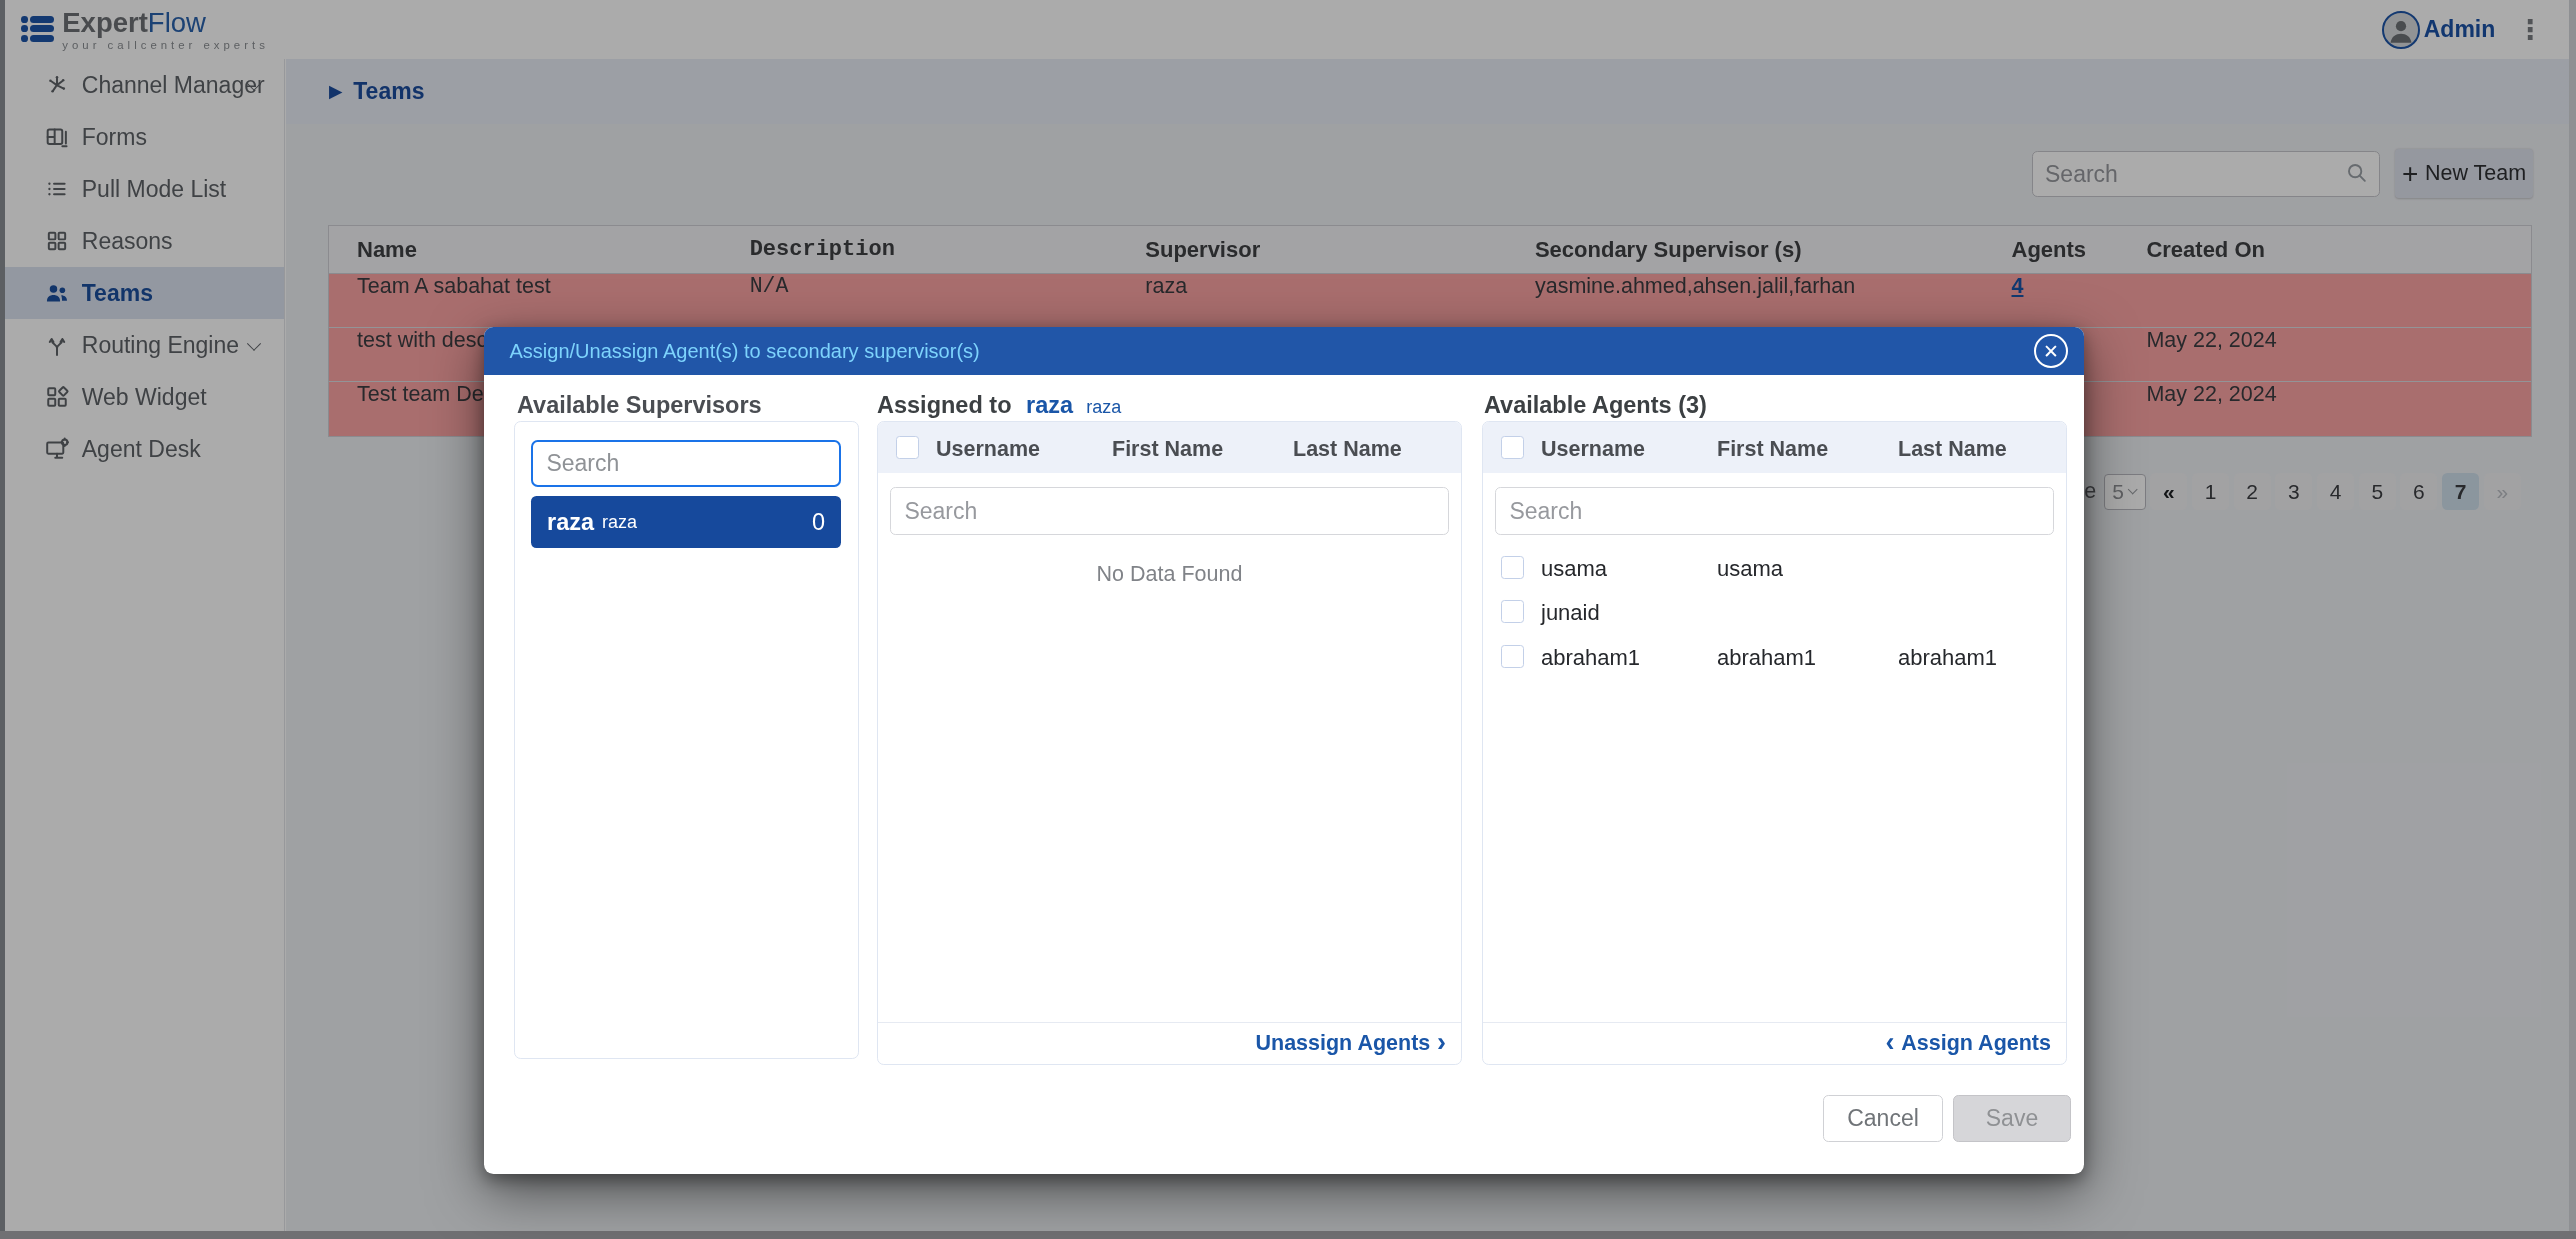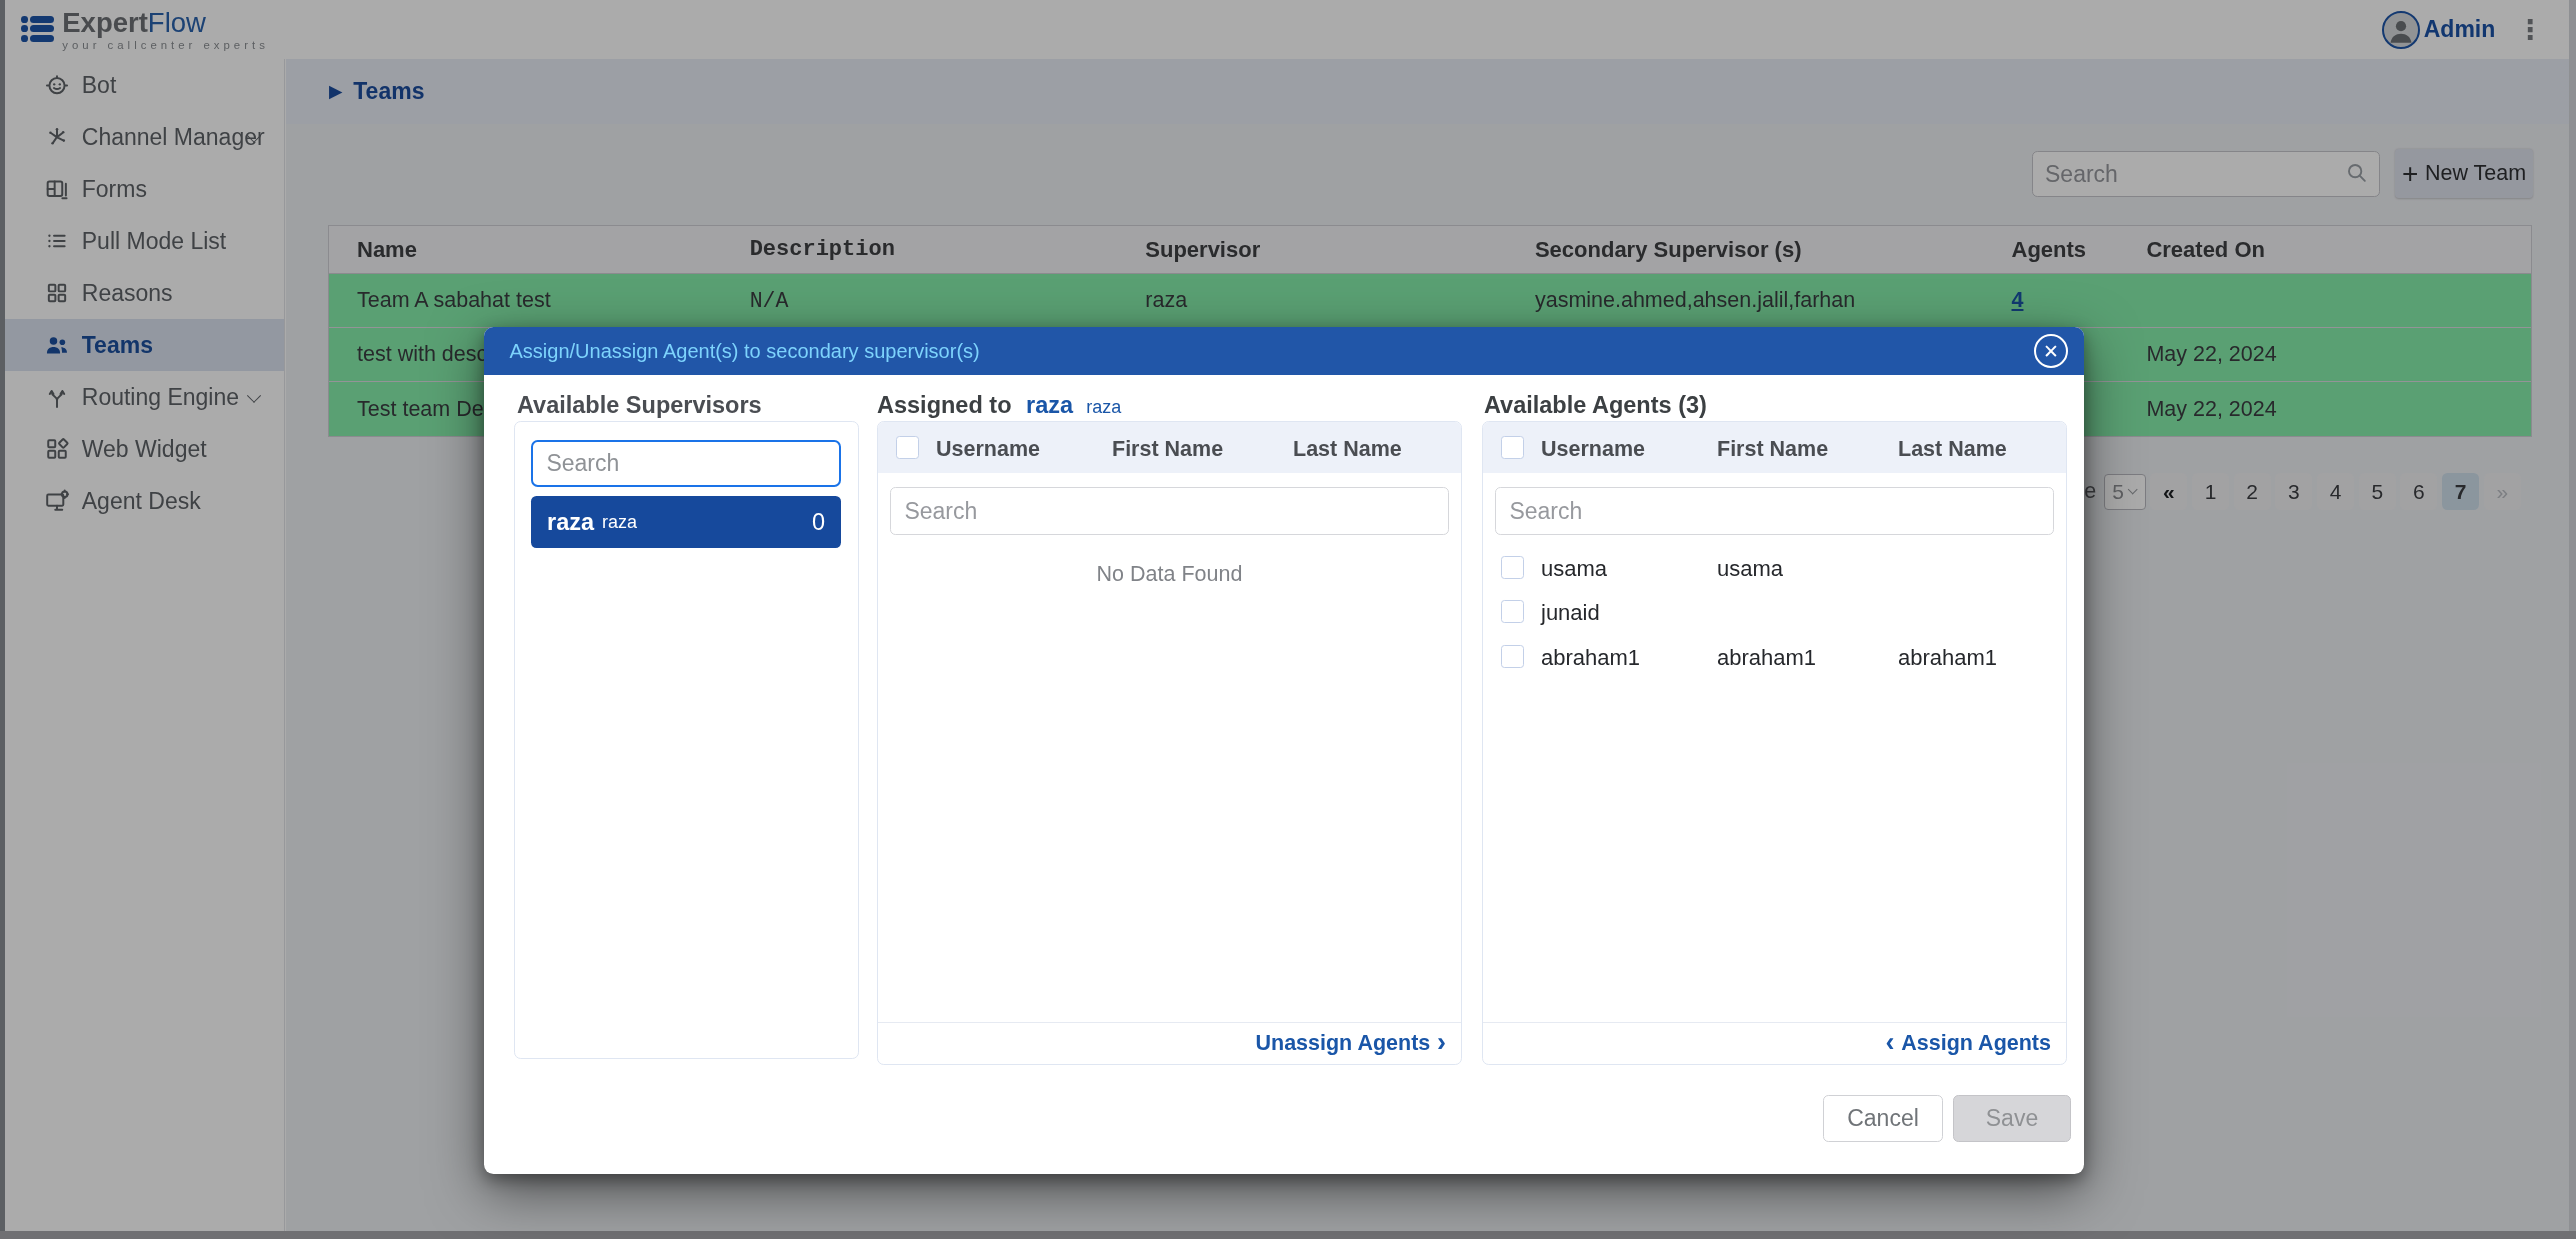--- a/index.html
+++ b/index.html
@@ -46,21 +46,21 @@
   .searchbox{position:absolute;left:1746px;top:92px;width:348px;height:46px;background:#fff;border:1px solid #c6c7cc;border-radius:5.4px;display:flex;align-items:center;}
   .searchbox input{flex:1;border:none;outline:none;background:transparent;font-size:23px;color:#3c3e42;padding:0 12px;min-width:0;}
   .searchbox input::placeholder{color:#97999e;}
   .searchbox .mag{margin-right:9.4px;flex:none;}
   .btn-newteam{position:absolute;left:2109px;top:90px;width:138px;height:49px;background:#dfe3ee;border:none;border-radius:4px;display:flex;align-items:center;justify-content:center;gap:6.7px;font-size:21.5px;color:#2f3134;cursor:pointer;box-shadow:0 0.7px 2px rgba(0,0,0,.18);}
   .btn-newteam .plus{font-size:28px;font-weight:400;line-height:21.5px;color:#2f3134;}
 
   
   .teams-table{position:absolute;left:42px;top:166px;width:2204px;background:#fff;border:0.7px solid #cfd0d5;}
   .t-head{display:flex;height:48px;background:#f3f3f6;border-bottom:0.7px solid #cfd0d5;align-items:center;}
-  .t-row{display:flex;height:54px;align-items:center;background:#86efac;border-bottom:0.7px solid #dcdde1;}
+  .t-row{display:flex;height:54px;background:#fca5a5;border-bottom:0.7px solid #dcdde1;}
   .t-row:last-child{border-bottom:none;}
   .tc{padding-left:28px;font-size:21.5px;color:#3c3e42;white-space:nowrap;overflow:hidden;}
   .t-head .tc{font-size:22px;font-weight:700;color:#3f4144;}
   .c-name{width:393px;}.c-desc{width:396px;font-family:Liberation Mono, monospace;}.c-sup{width:390px;}.c-sec{width:457px;}
   .c-agents{width:155px;padding-left:48px;}.c-created{width:413px;}
   .agents-link{color:#1a56a8;font-weight:700;text-decoration:underline;cursor:pointer;font-size:21.5px;}
 
   
   .pager{position:absolute;top:414px;left:1760px;display:flex;align-items:center;gap:4.7px;}
   .pager .pglabel{font-size:21.5px;color:#5a5d61;margin-right:2.7px;}
@@ -154,33 +154,20 @@
       </span>
       <span class="username">Admin</span>
     </div>
     <div class="kebab">⋮</div>
   </div>
 
   <div class="sidebar">
     <div class="nav-item">
       <span class="ico">
         <svg width="28" height="28" viewBox="0 0 24 24" fill="none" stroke="#5f6368" stroke-width="1.7" stroke-linecap="round">
-            <circle cx="12" cy="12.5" r="6.5"></circle>
-            <circle cx="9.6" cy="11.4" r="1" fill="#5f6368" stroke="none"></circle>
-            <circle cx="14.4" cy="11.4" r="1" fill="#5f6368" stroke="none"></circle>
-            <path d="M9.4 14.6c1.6 1.1 3.6 1.1 5.2 0"></path>
-            <path d="M12 6v-1.6"></path>
-            <path d="M4.6 12.5H3.4M20.6 12.5h-1.2"></path>
-          </svg>
-      </span>
-      <span class="lbl">Bot</span>
-    </div>
-    <div class="nav-item">
-      <span class="ico">
-        <svg width="28" height="28" viewBox="0 0 24 24" fill="none" stroke="#5f6368" stroke-width="1.7" stroke-linecap="round">
             <circle cx="12" cy="12" r="1.6" fill="#5f6368" stroke="none"></circle>
             <path d="M12 10.4V6.4M13.4 11l3-2.2M13.5 13l3.4 1.6M11 13.4l-2.2 3.2M10.6 11.2 7.4 9"></path>
             <circle cx="12" cy="5.4" r="1.1" fill="#5f6368" stroke="none"></circle>
             <circle cx="17.3" cy="7.9" r="1.1" fill="#5f6368" stroke="none"></circle>
             <circle cx="17.8" cy="15.1" r="1.1" fill="#5f6368" stroke="none"></circle>
             <circle cx="8.2" cy="17.4" r="1.1" fill="#5f6368" stroke="none"></circle>
             <circle cx="6.4" cy="8.3" r="1.1" fill="#5f6368" stroke="none"></circle>
           </svg>
       </span>
       <span class="lbl">Channel Manager</span>

